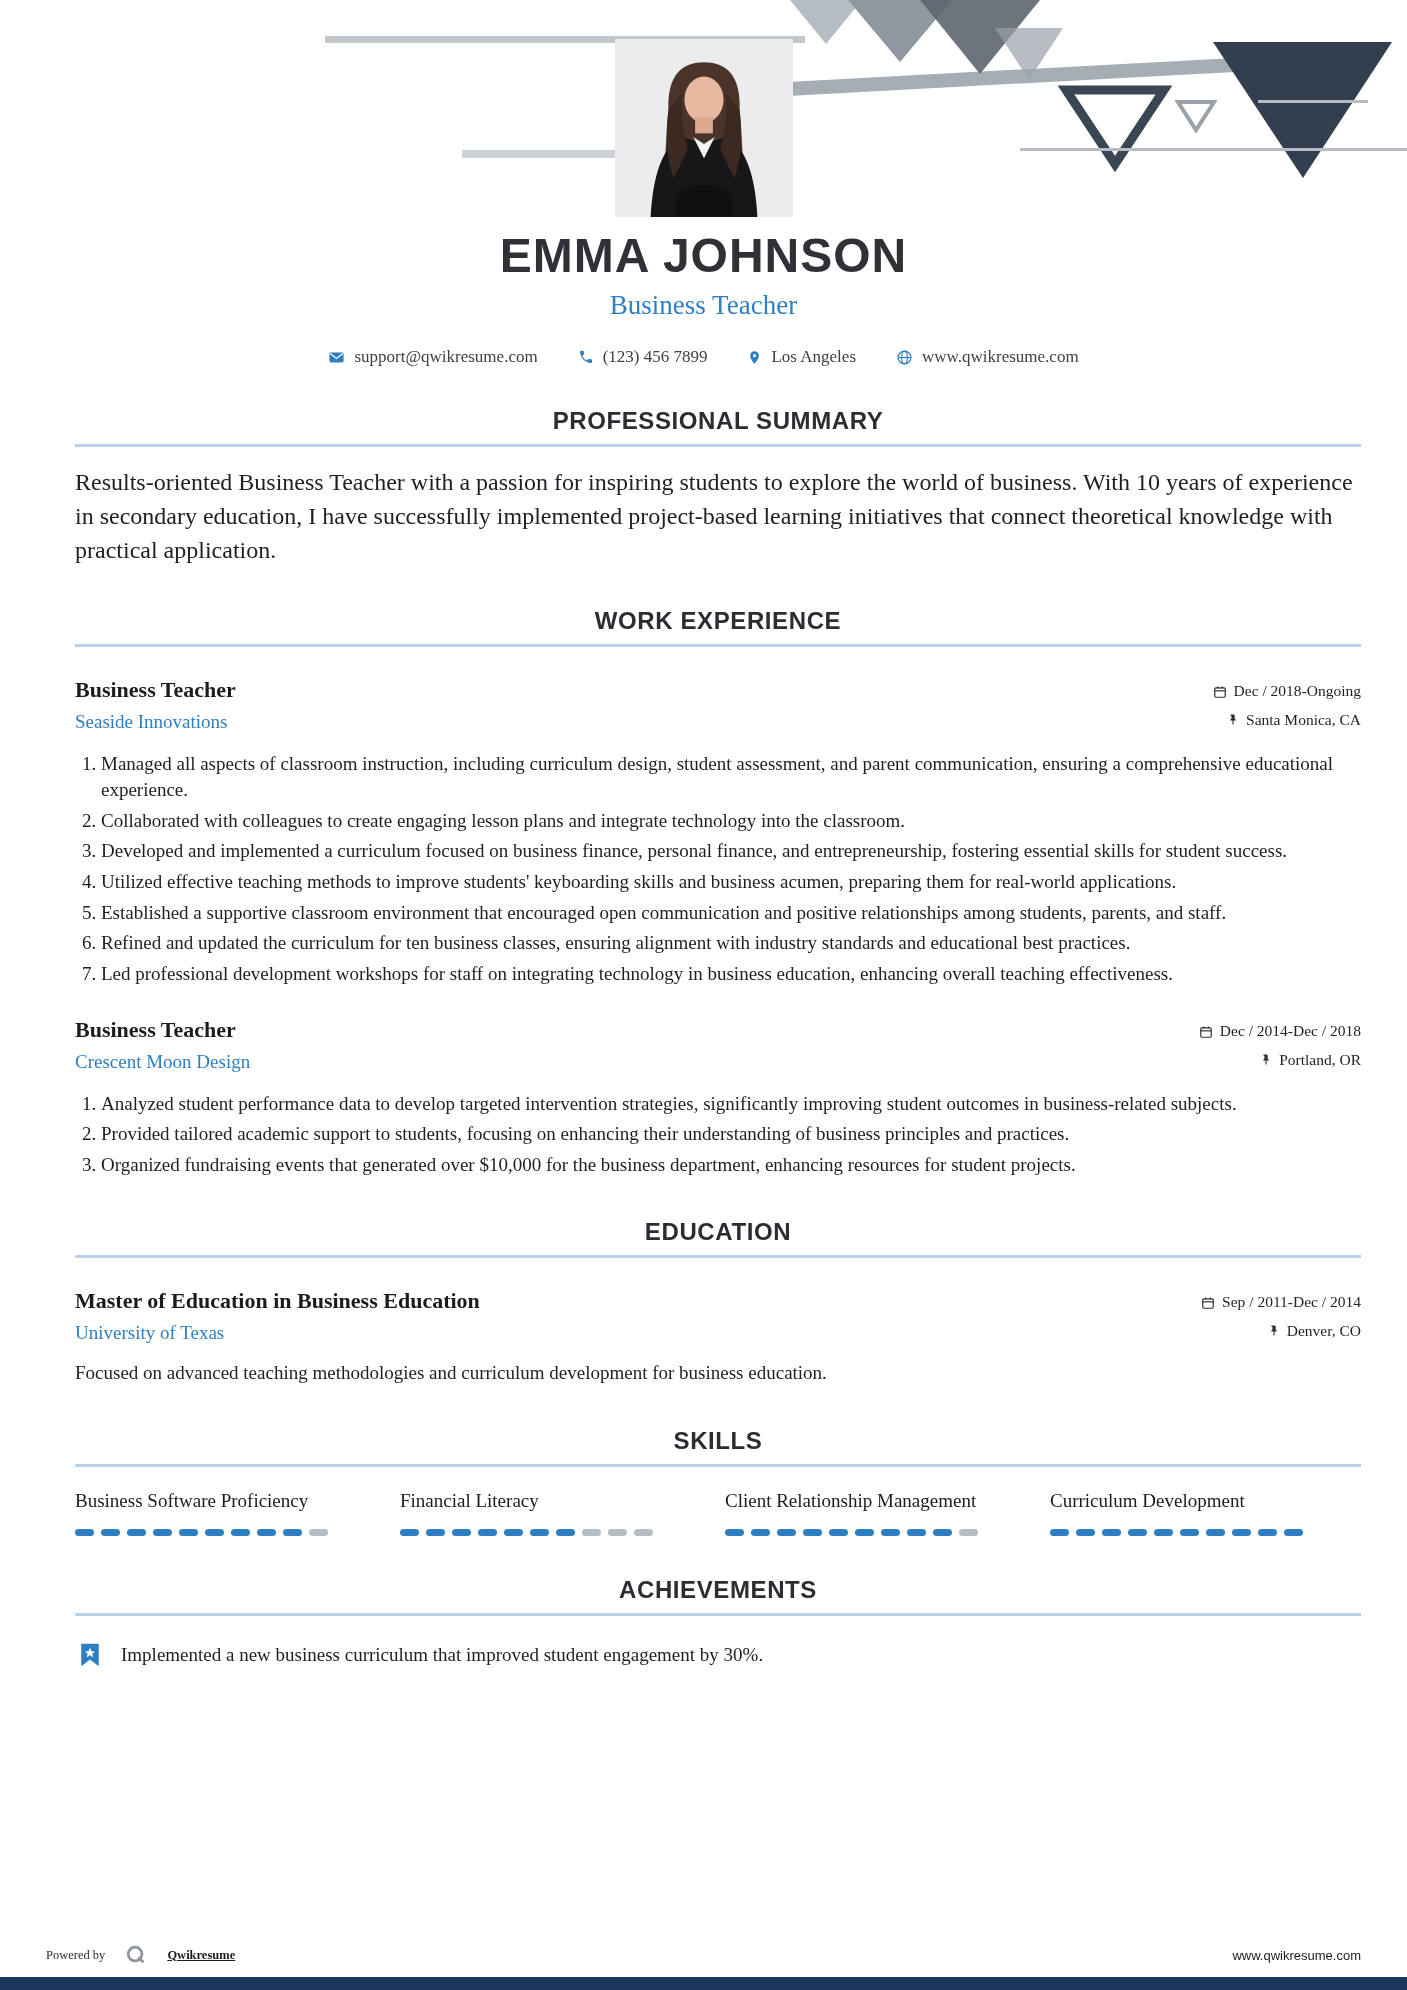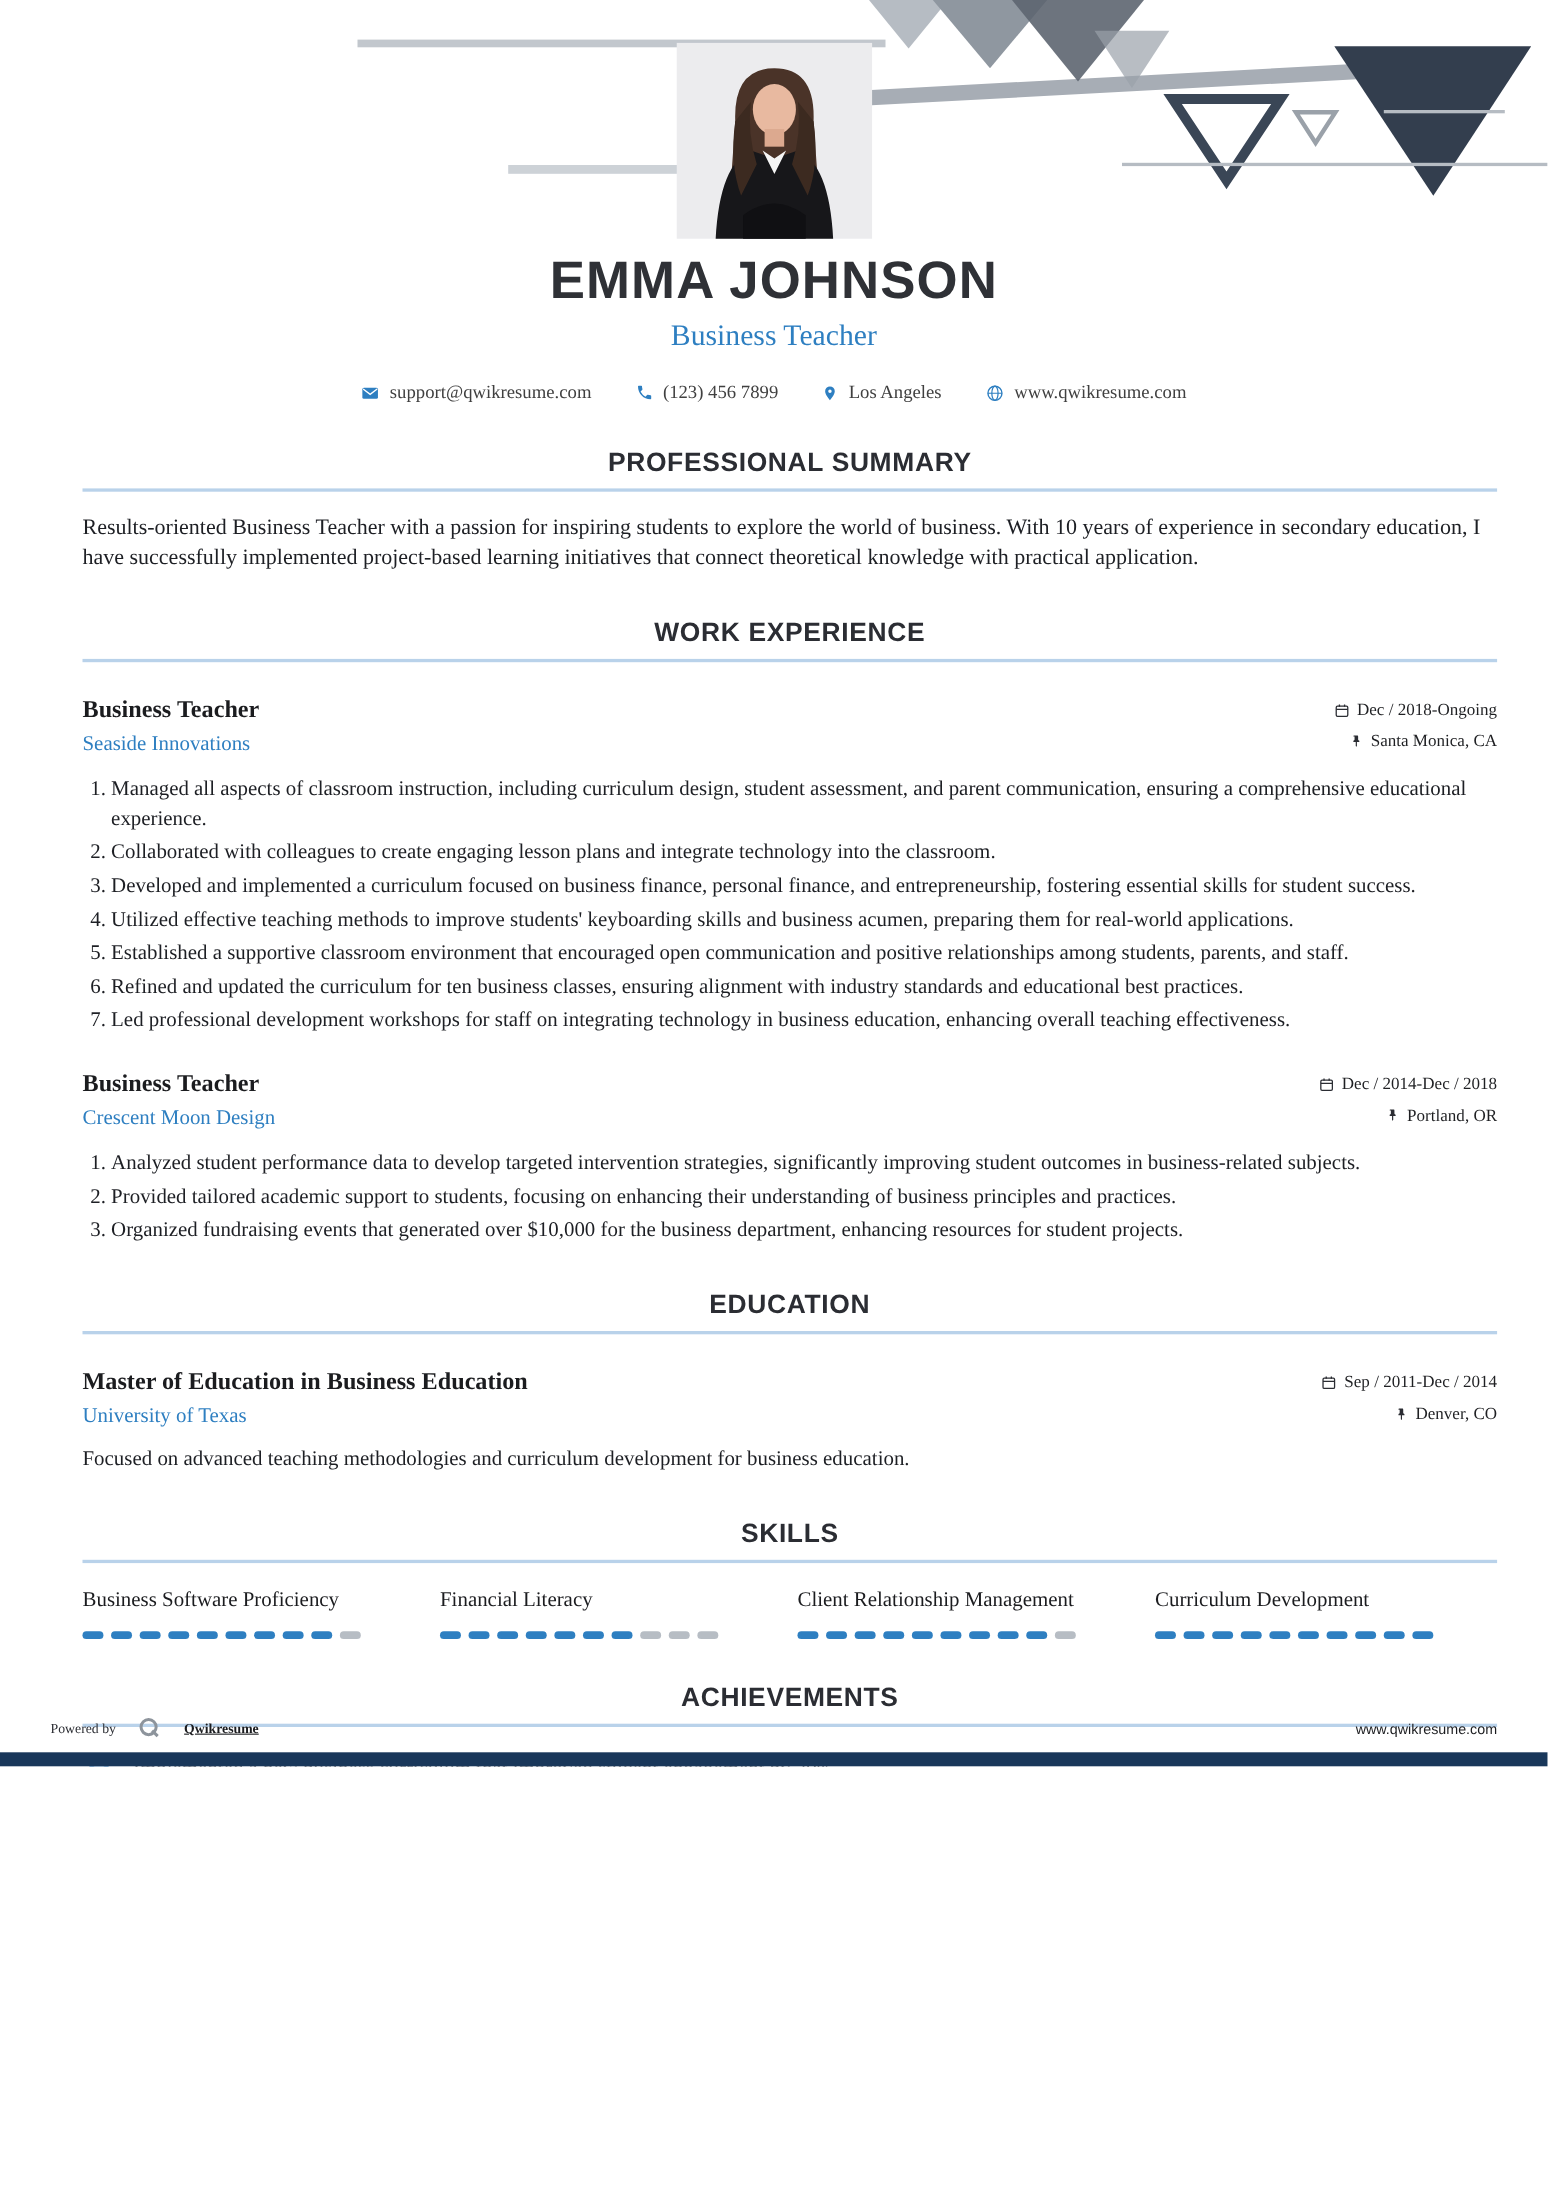--- a/index.html
+++ b/index.html
@@ -5,40 +5,40 @@
   :root{
     --accent:#2e7fc1;
     --rule:#b9d2ea;
     --dark:#2b2d33;
     --body:#1d1f24;
     --dash-off:#b7bdc4;
     --bar:#19375a;
   }
   *{box-sizing:border-box;margin:0;padding:0;}
   body{background:#ffffff;font-family:"Liberation Serif", serif;color:var(--body);}
-  .page{width:1407px;height:1606px;margin:0 auto;position:relative;background:#fff;overflow:hidden;}
+  .page{width:1407px;height:1990px;margin:0 auto;position:relative;background:#fff;overflow:hidden;}
 
   
   .deco{position:absolute;top:0;left:0;width:1407px;height:230px;}
   .photo-wrap{position:absolute;top:38px;left:50%;transform:translateX(-50%);width:178px;height:180px;overflow:hidden;}
   .photo-wrap svg{width:100%;height:100%;display:block;}
 
   .content{padding:0 46px;}
 
   h1.name{padding-top:232px;text-align:center;font-family:"Liberation Sans", sans-serif;font-weight:700;font-size:48px;letter-spacing:1px;color:#2f3136;line-height:1;}
   .subtitle{text-align:center;font-size:27px;color:var(--accent);margin-top:10px;}
 
   .contact-row{margin-top:26px;display:flex;justify-content:center;align-items:center;gap:40px;font-size:17px;color:#404040;}
   .contact-item{display:inline-flex;align-items:center;gap:9px;}
   .contact-item svg{display:block;}
 
   .sec{margin-top:40px;margin-left:29px;}
   .sec-head{border-bottom:3px solid var(--rule);padding-bottom:9px;}
   .sec-head h2{text-align:center;font-family:"Liberation Sans", sans-serif;font-weight:700;font-size:24px;letter-spacing:0.6px;color:var(--dark);}
-  .body-text{margin-top:18px;font-size:20px;line-height:1.42;}
+  .body-text{margin-top:18px;font-size:24px;line-height:1.42;}
 
   .job{margin-top:30px;}
   .job-head{display:flex;justify-content:space-between;align-items:flex-start;}
   .job-title{font-size:22px;font-weight:700;color:#1b1c1f;}
   .job-company{font-size:19px;color:var(--accent);margin-top:8px;}
   .job-meta{text-align:right;font-size:15.5px;color:#1f2023;line-height:1.85;white-space:nowrap;}
   .meta-line{display:flex;justify-content:flex-end;align-items:center;gap:7px;}
   .job ol{margin-top:16px;padding-left:26px;font-size:19px;line-height:1.4;}
   .job ol li{margin-bottom:4px;}
   .edu-desc{margin-top:14px;font-size:19px;line-height:1.42;}

